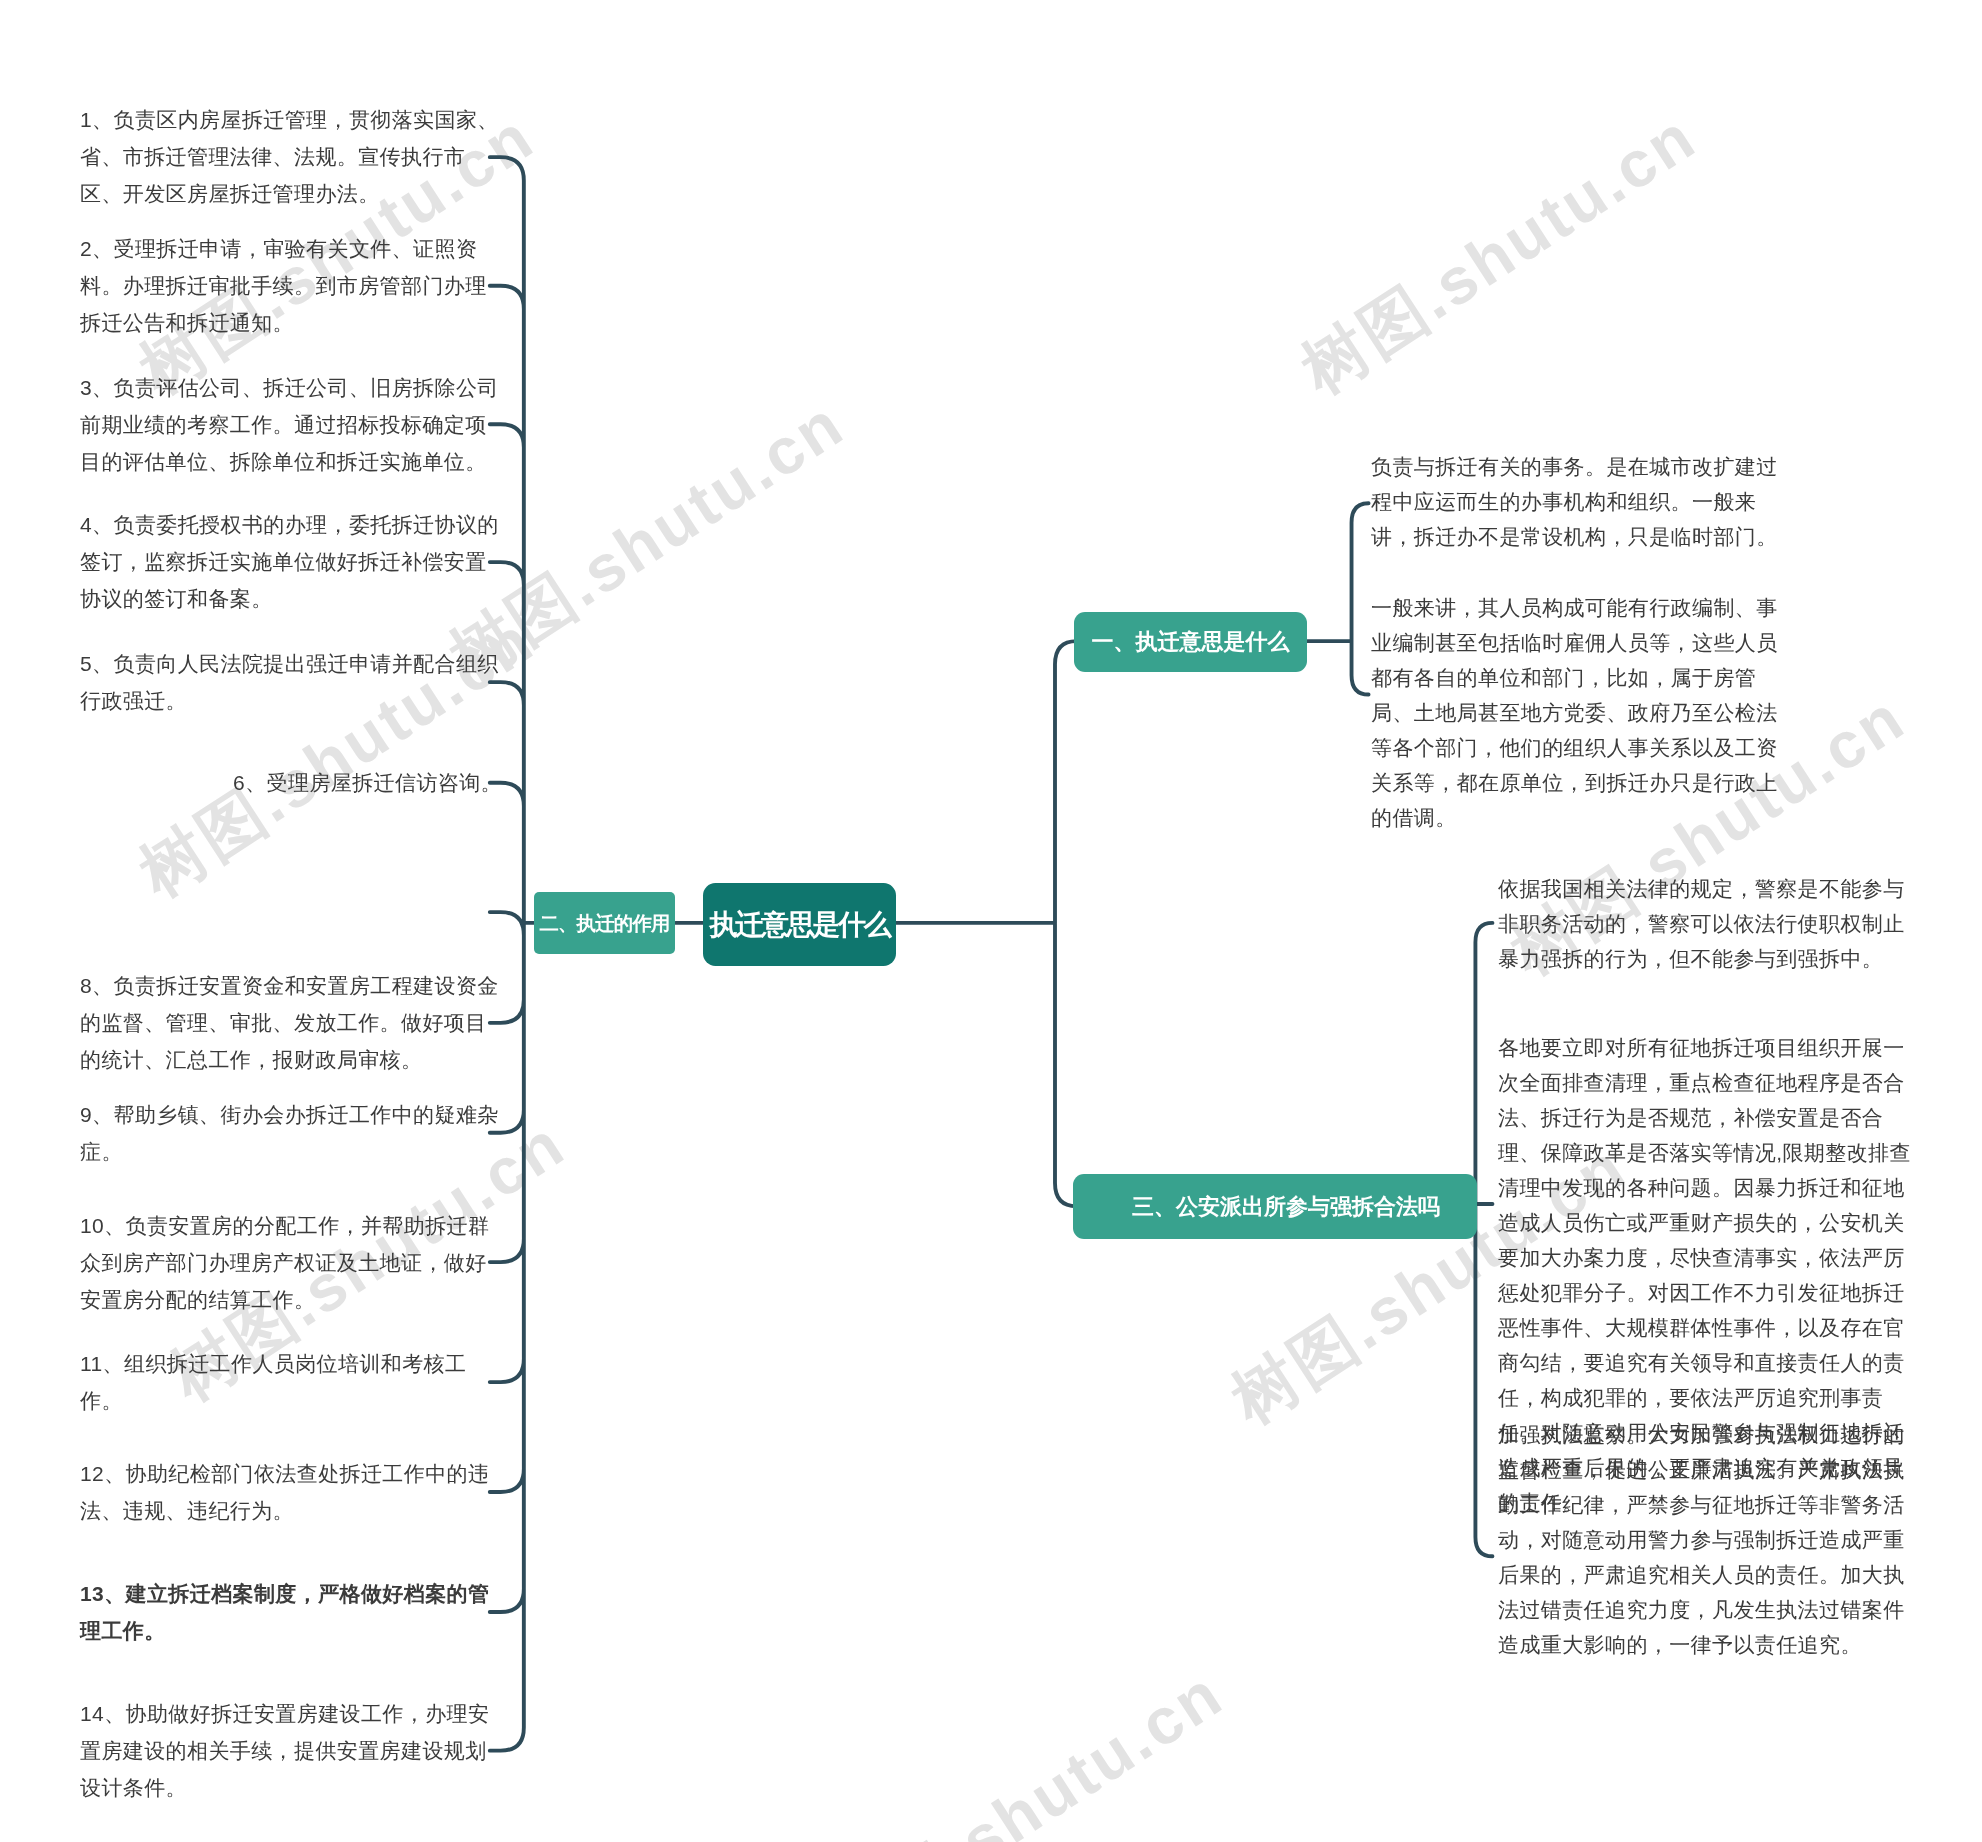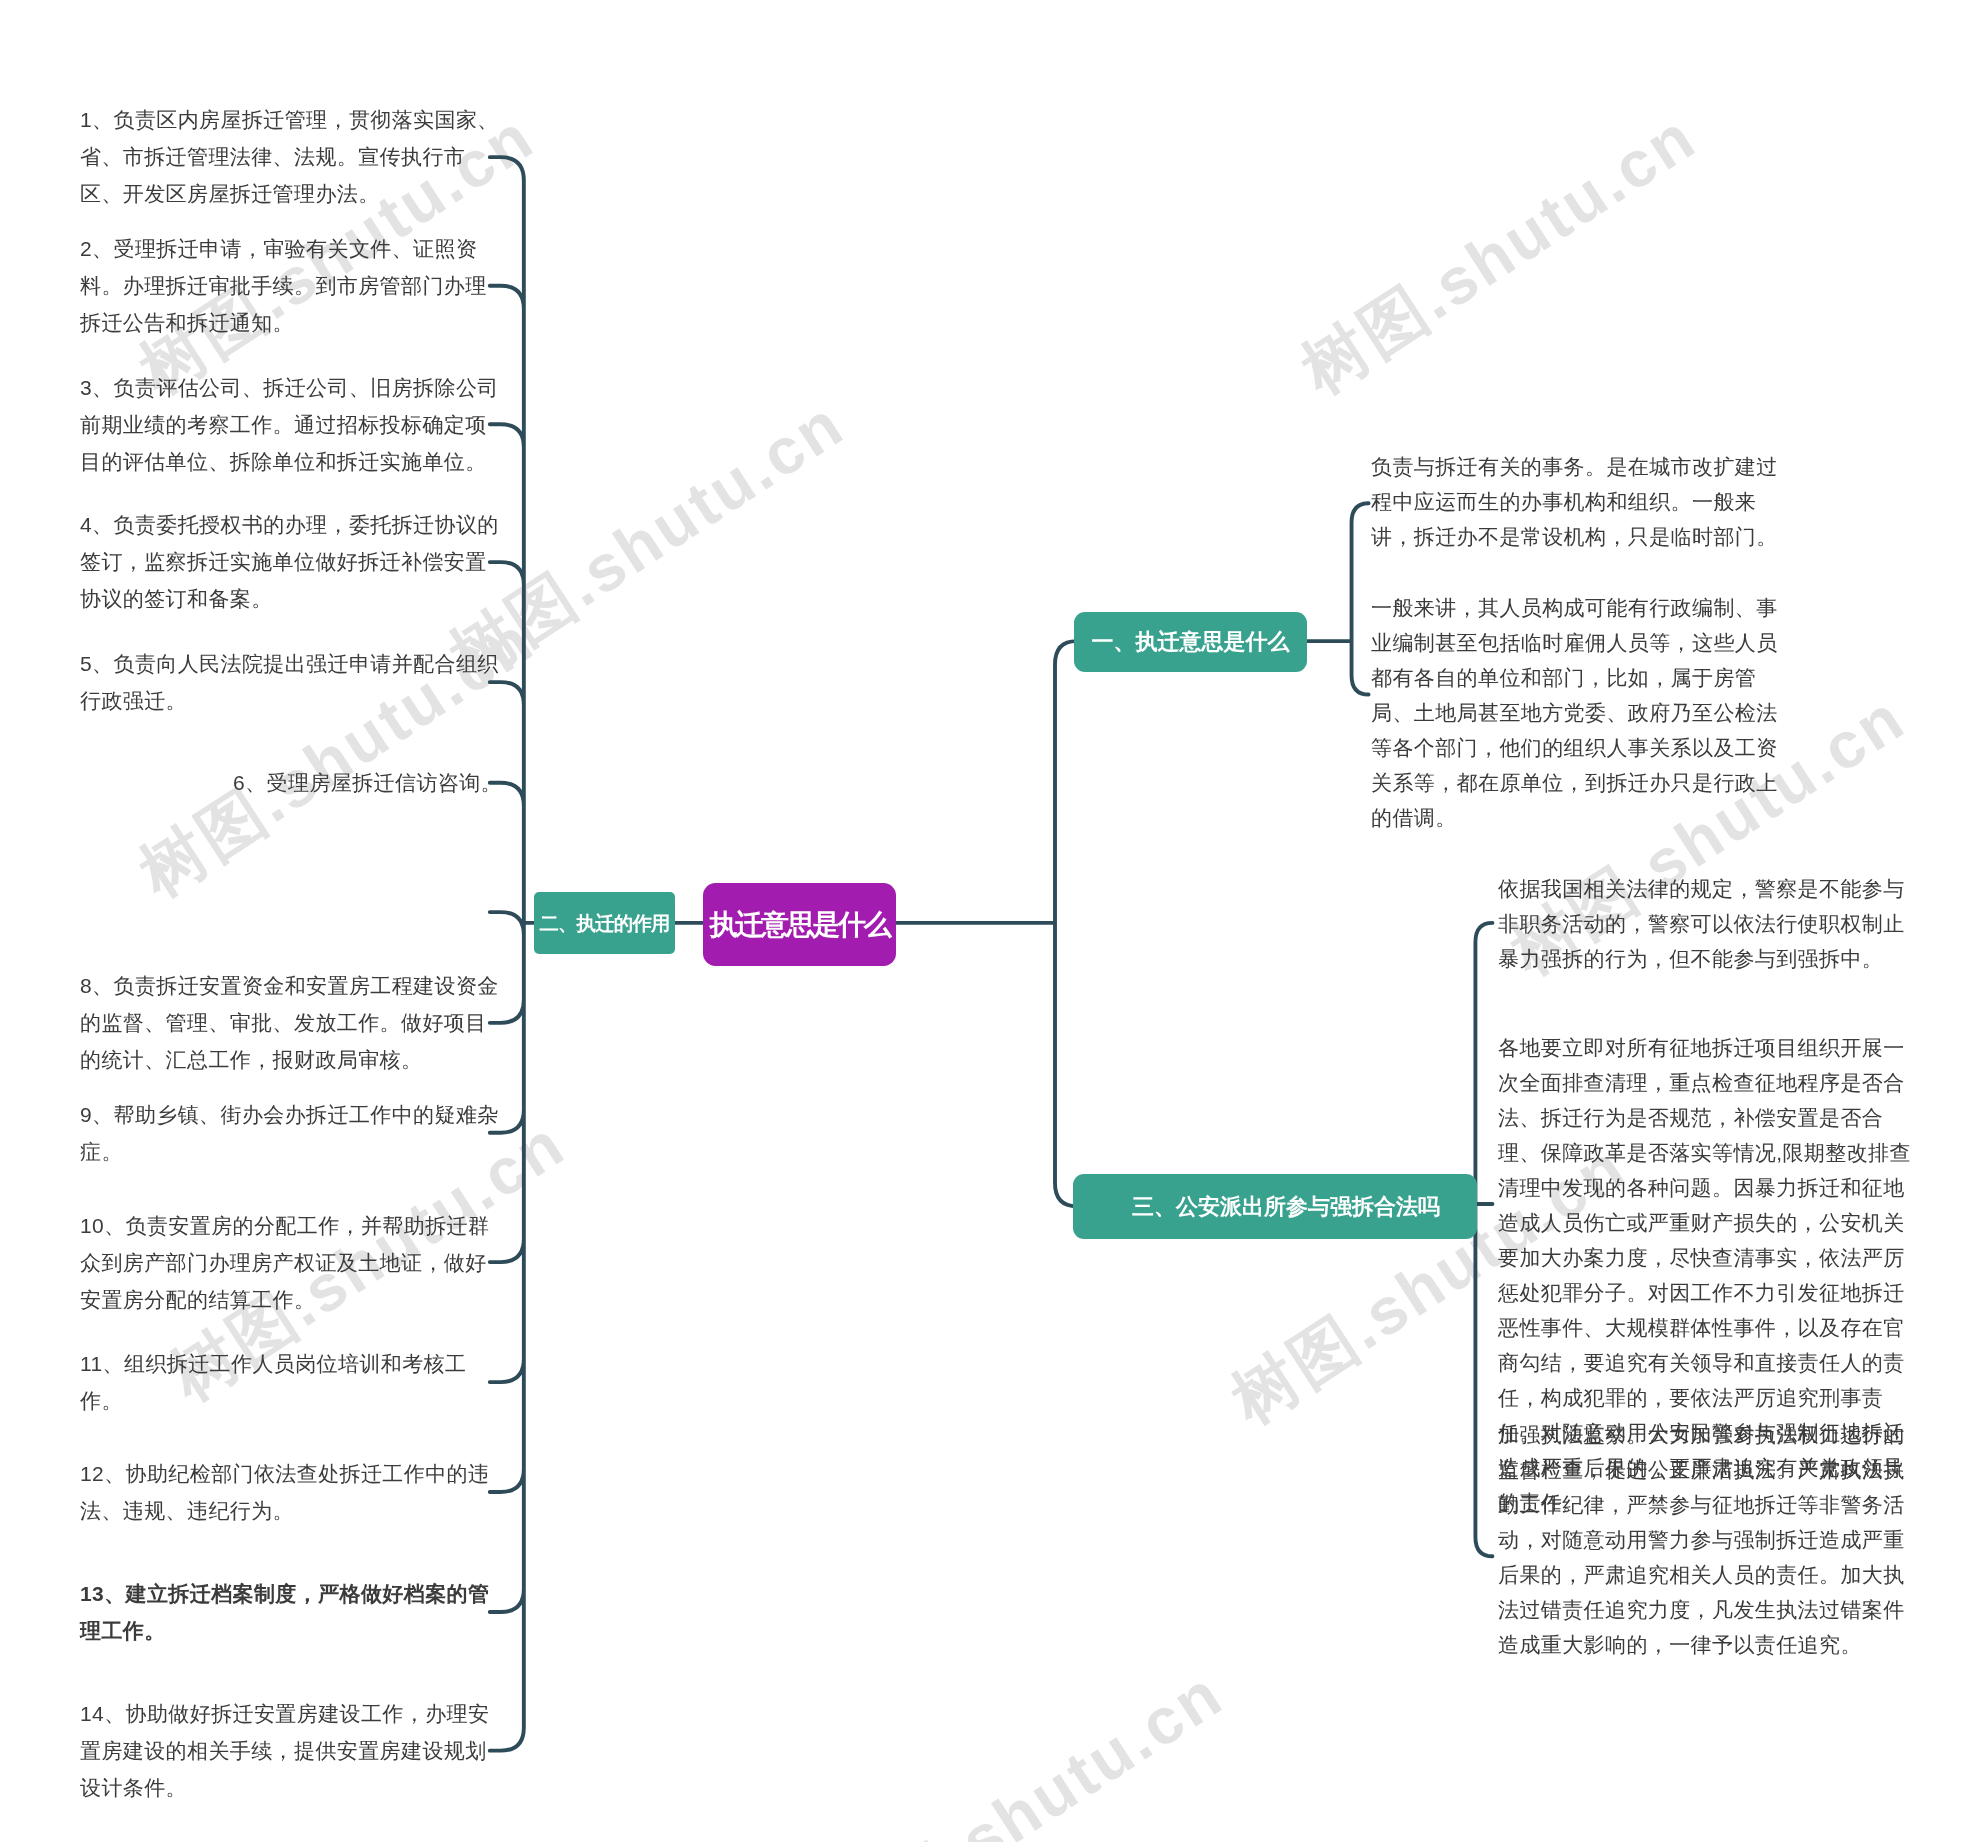--- a/index.html
+++ b/index.html
@@ -24,21 +24,21 @@
   }
   .left-item{right:1481px;width:max-content;max-width:422px;}
   .right-item{max-width:422px;line-height:35px;}
 
   
   .node{
     position:absolute;z-index:2;color:#ffffff;text-align:center;
     display:flex;align-items:center;justify-content:center;white-space:nowrap;
   }
   .node-root{
-    left:703px;top:883px;width:193px;height:83px;background:#a21caf;
+    left:703px;top:883px;width:193px;height:83px;background:#0f766e;
     border-radius:12.4px;font-size:28px;font-weight:bold;letter-spacing:-2.3px;
   }
   .node-teal{background:#38a28e;font-weight:bold;}
   .node-b2{left:534px;top:892px;width:141px;height:62px;border-radius:5px;font-size:19.4px;letter-spacing:-0.8px;}
   .node-b1{left:1074px;top:612px;width:233px;height:60px;border-radius:11px;font-size:22px;}
   .node-b3{left:1073px;top:1174px;width:382px;height:65px;border-radius:11px;font-size:22px;padding-left:22px;}
 </style>
 </head>
 <body>
 

